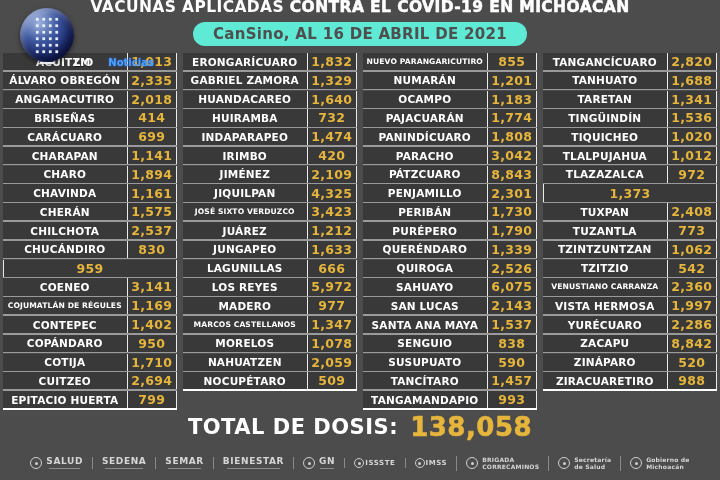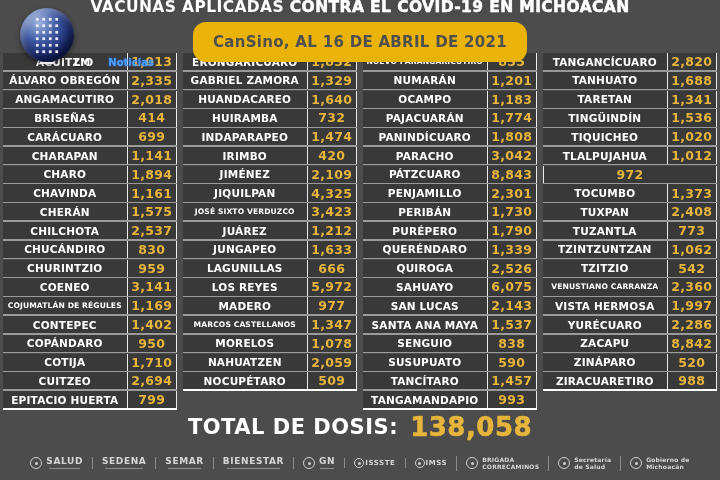--- a/index.html
+++ b/index.html
@@ -10,22 +10,22 @@
     -webkit-font-smoothing:antialiased;
   }
   
   .header{position:absolute;top:-2px;left:0;right:0;text-align:center;z-index:3;}
   .title{
     font-size:15.5px;font-weight:bold;color:#ffffff;letter-spacing:.4px;
     white-space:nowrap;line-height:18px;
   }
   .title .heavy{-webkit-text-stroke:.5px #fff;}
   .subtitle-pill{
-    display:inline-block;margin-top:6px;padding:11px 20px;
-    background:#eab308;border-radius:13px;
+    display:inline-block;margin-top:6px;padding:3px 20px;
+    background:#5eead4;border-radius:13px;
     color:#4f4f4f;font-weight:bold;font-size:15px;letter-spacing:.3px;
     white-space:nowrap;
   }
   
   .site-logo{position:absolute;left:20px;top:8px;width:54px;height:54px;border-radius:50%;
     background:radial-gradient(circle at 35% 28%, #9db4e0 0%, #3d57a0 35%, #16246b 70%, #0a1240 100%);
     box-shadow:0 2px 5px rgba(0,0,0,.5), inset -4px -6px 10px rgba(0,0,0,.45), inset 3px 4px 6px rgba(255,255,255,.35);
     z-index:5;}
   .site-logo .dots{position:absolute;left:14px;top:8px;width:26px;height:38px;
     background-image:radial-gradient(circle,#f2f5ff 1.3px,rgba(255,255,255,0) 1.8px);
@@ -133,21 +133,20 @@
       </div>
       <div class="row">
         <div class="cell name">CHILCHOTA</div>
         <div class="cell num">2,537</div>
       </div>
       <div class="row">
         <div class="cell name">CHUCÁNDIRO</div>
         <div class="cell num">830</div>
       </div>
       <div class="row">
-        <div class="cell name">CHURINTZIO</div>
         <div class="cell num">959</div>
       </div>
       <div class="row">
         <div class="cell name">COENEO</div>
         <div class="cell num">3,141</div>
       </div>
       <div class="row">
         <div class="cell name small">COJUMATLÁN DE RÉGULES</div>
         <div class="cell num">1,169</div>
       </div>
@@ -343,24 +342,24 @@
       </div>
       <div class="row">
         <div class="cell name">TIQUICHEO</div>
         <div class="cell num">1,020</div>
       </div>
       <div class="row">
         <div class="cell name">TLALPUJAHUA</div>
         <div class="cell num">1,012</div>
       </div>
       <div class="row">
+        <div class="cell name">TLAZAZALCA</div>
         <div class="cell num">972</div>
       </div>
       <div class="row">
-        <div class="cell name">TOCUMBO</div>
         <div class="cell num">1,373</div>
       </div>
       <div class="row">
         <div class="cell name">TUXPAN</div>
         <div class="cell num">2,408</div>
       </div>
       <div class="row">
         <div class="cell name">TUZANTLA</div>
         <div class="cell num">773</div>
       </div>

